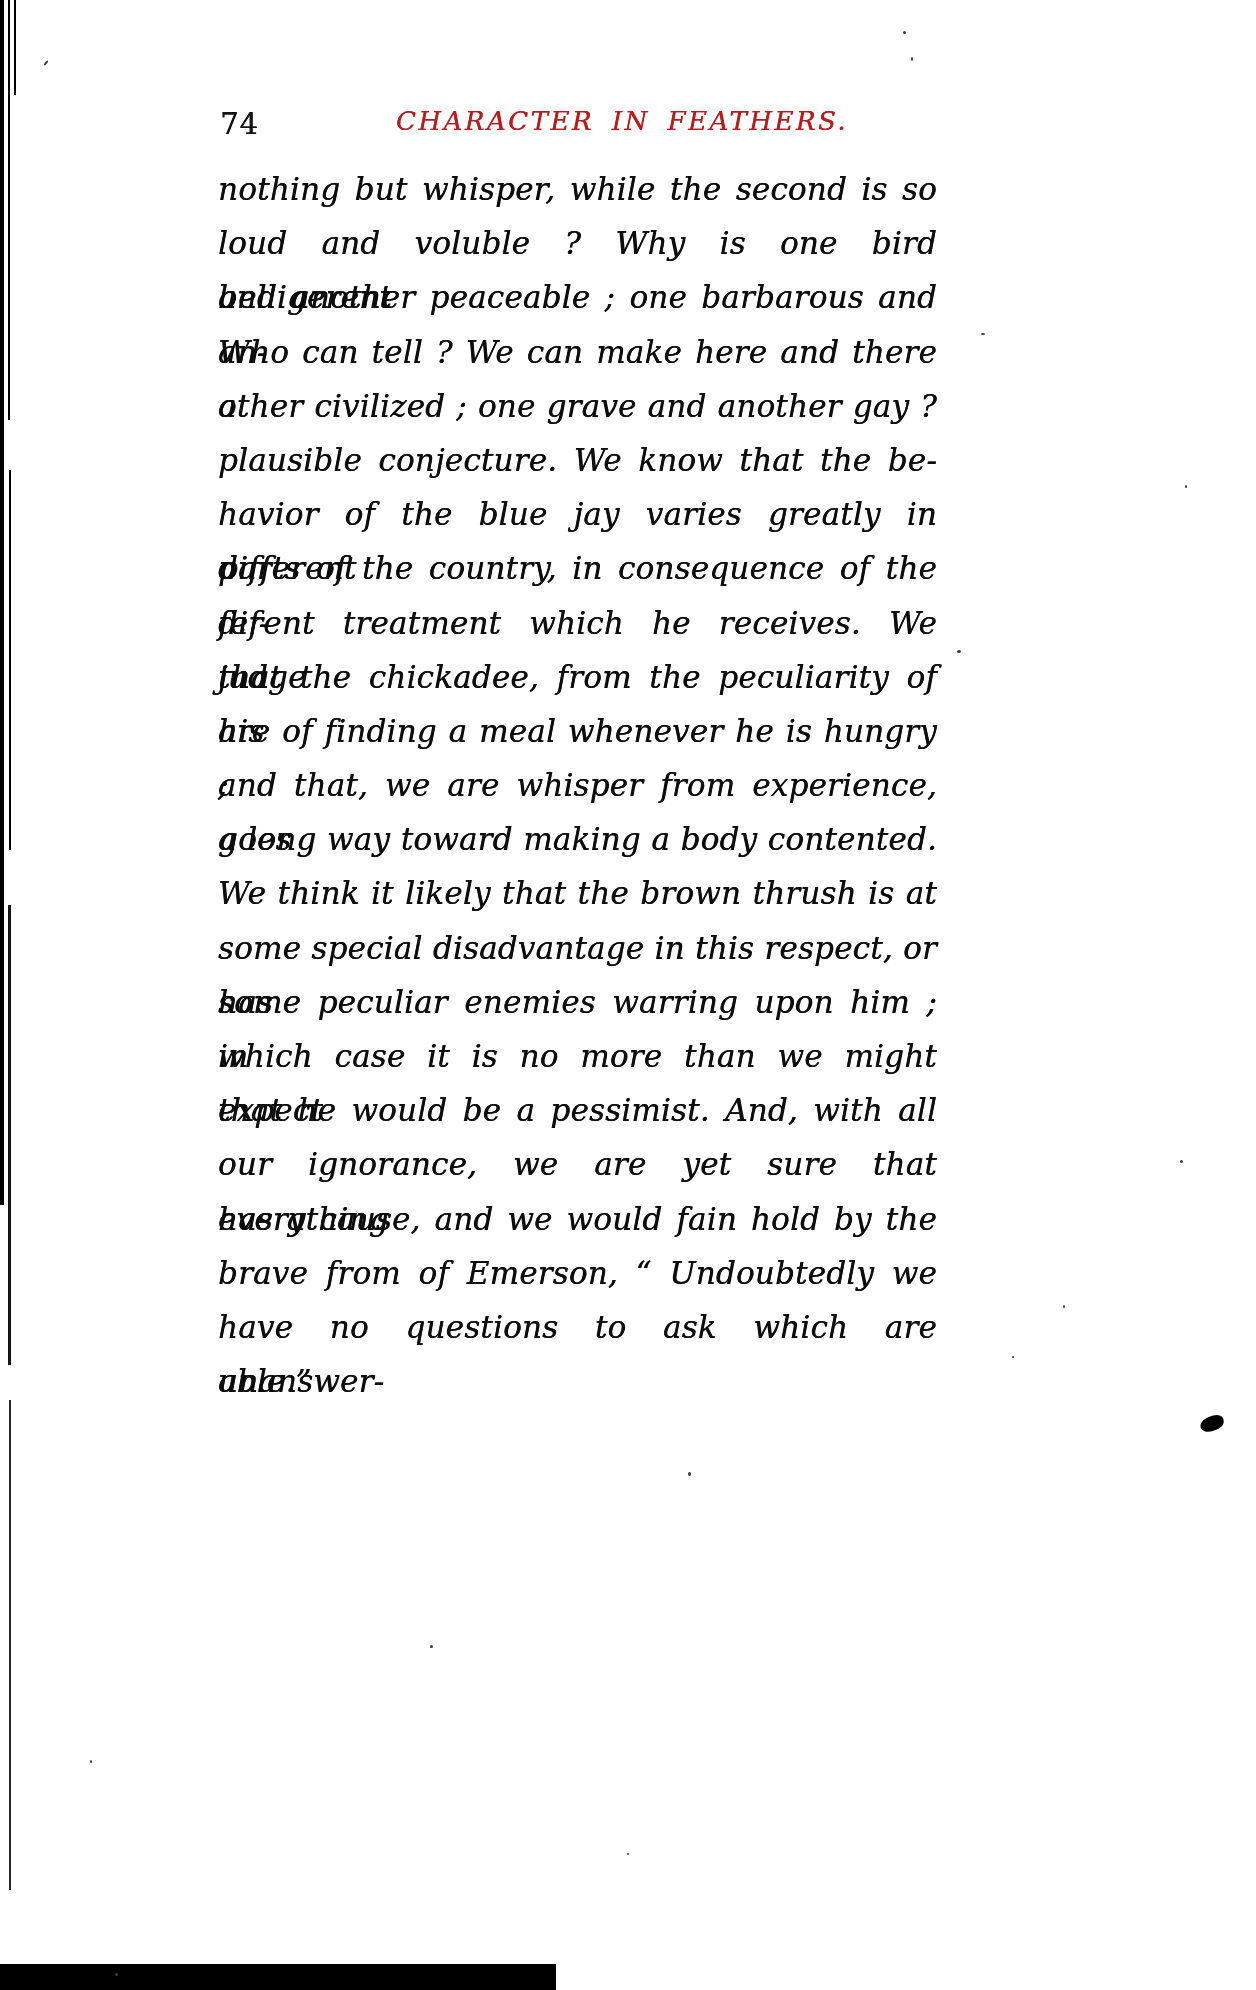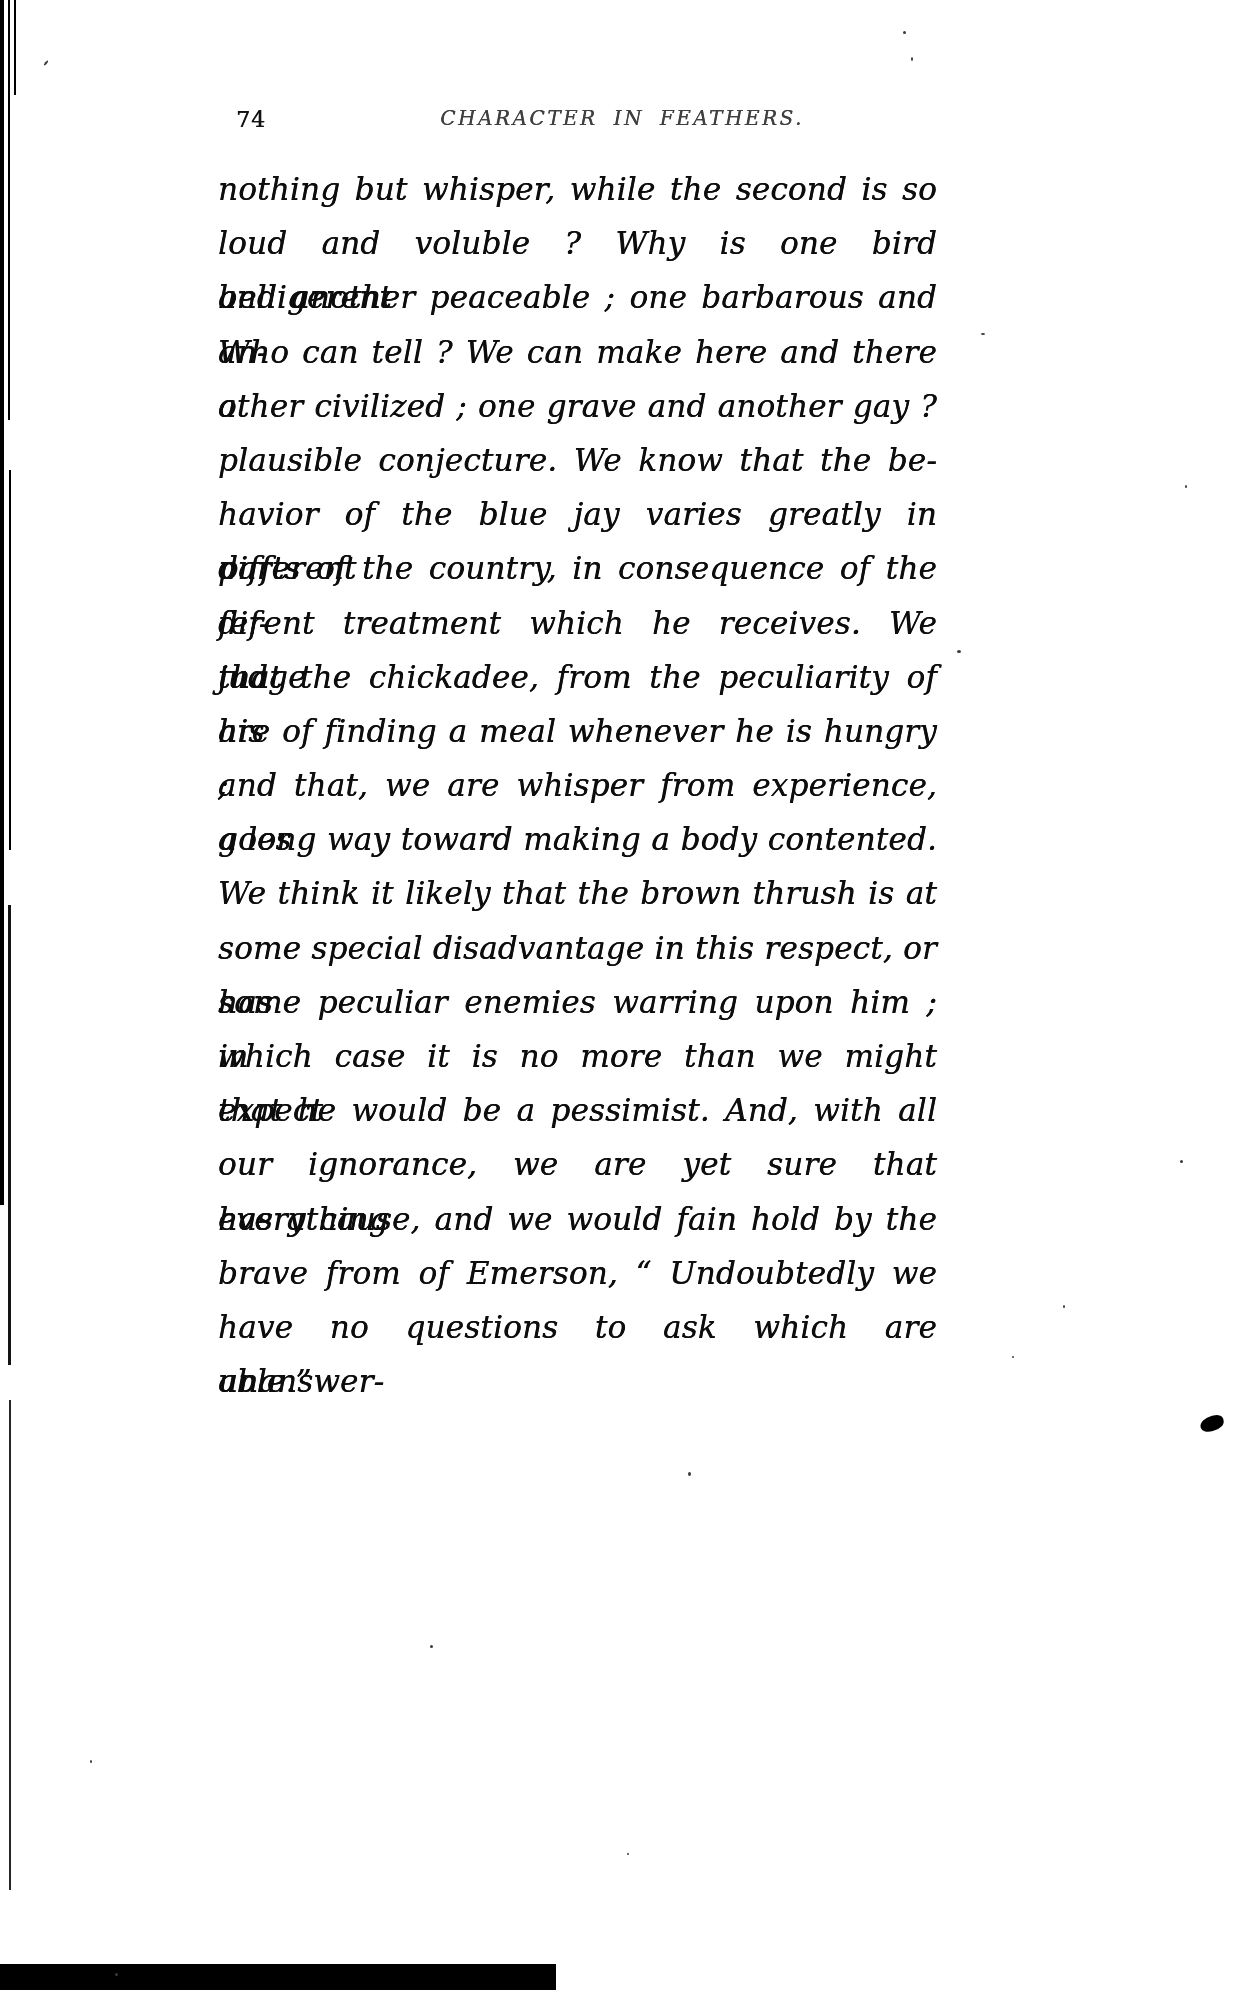--- a/index.html
+++ b/index.html
@@ -21,35 +21,34 @@
     position: absolute;
     top: 106px;
     left: 218px;
     width: 720px;
     height: 46px;
   }
   .page-number {
     position: absolute;
     left: 2px;
     top: 1px;
-    font-size: 22px;
+    font-size: 29px;
     letter-spacing: 1px;
     color: #121212;
     text-shadow: 0.4px 0 0 currentColor;
-    margin-left: 16px;
   }
   .header-title {
     display: block;
     text-align: center;
     padding-left: 88px;
     font-style: italic;
-    font-size: 20px;
+    font-size: 26px;
     letter-spacing: 2.5px;
     word-spacing: 7px;
-    color: #404040;
+    color: #b91c1c;
     text-shadow: 0.3px 0 0 currentColor;
   }
   
   .text-block {
     position: absolute;
     top: 162px;
     left: 218px;
     width: 719px;
   }
   .line {

